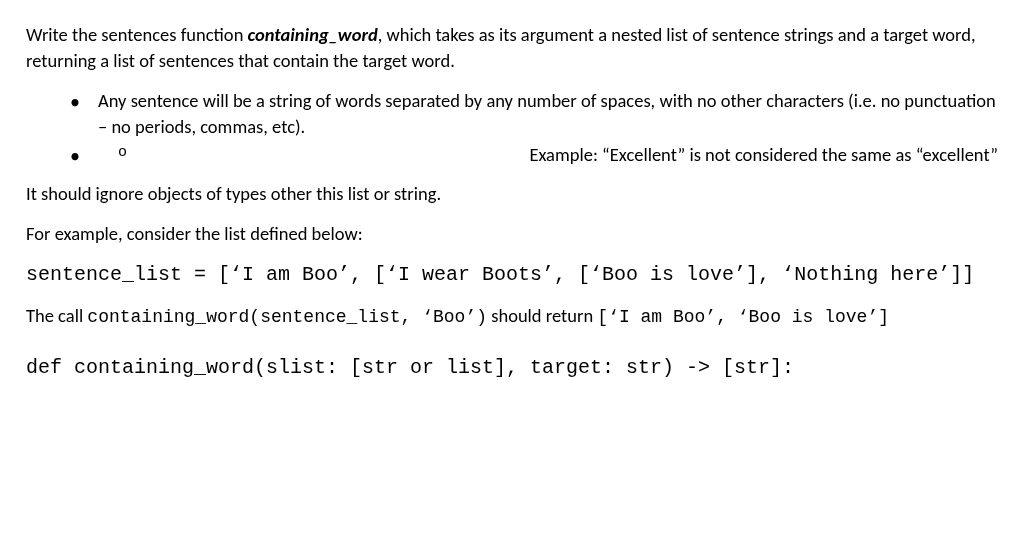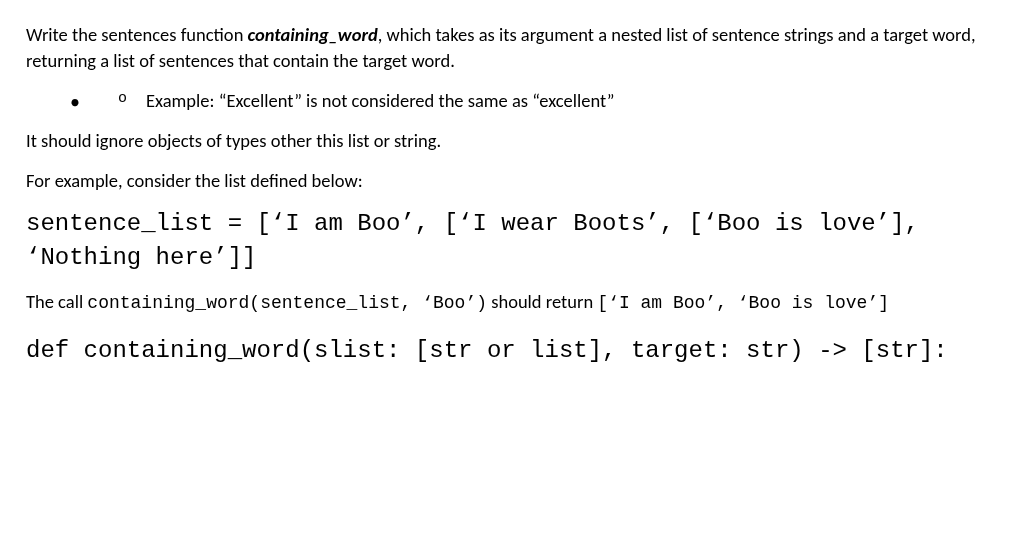--- a/index.html
+++ b/index.html
@@ -51,58 +51,62 @@
     }
     
     ul.sub-bullets {
       list-style: none;
       padding-left: 48px;
       margin-top: 2px;
     }
     
     ul.sub-bullets > li {
       position: relative;
+      text-align: right;
     }
     
     ul.sub-bullets > li::before {
       content: "o";
       position: absolute;
       left: -28px;
       font-family: 'Courier New', monospace;
       font-size: 15px;
     }
     
     .mono {
       font-family: 'Courier New', Courier, monospace;
       font-size: 18px;
     }
     
     .code-line {
       font-family: 'Courier New', Courier, monospace;
-      font-size: 24px;
+      font-size: 20px;
       margin-bottom: 14px;
       white-space: pre-wrap;
     }
     
     .mixed-line {
-      margin-bottom: 2px;
+      margin-bottom: 8px;
     }
     
     .spacer {
       height: 16px;
     }
   </style>
 </head>
 <body>
 
 <div class="para">
   <span>Write the sentences function </span><span class="bold-italic">containing_word</span><span>, which takes as its argument a nested list of sentence strings and a target word, returning a list of sentences that contain the target word.</span>
 </div>
 
 <ul class="bullets">
+  <li>
+    <span>Any sentence will be a string of words separated by any number of spaces, with no other characters (i.e. no punctuation – no periods, commas, etc).</span>
+  </li>
   <li>
     <ul class="sub-bullets">
       <li>
         <span>Example: “Excellent” is not considered the same as “excellent”</span>
       </li>
     </ul>
   </li>
 </ul>
 
 <div class="para">It should ignore objects of types other this list or string.</div>

